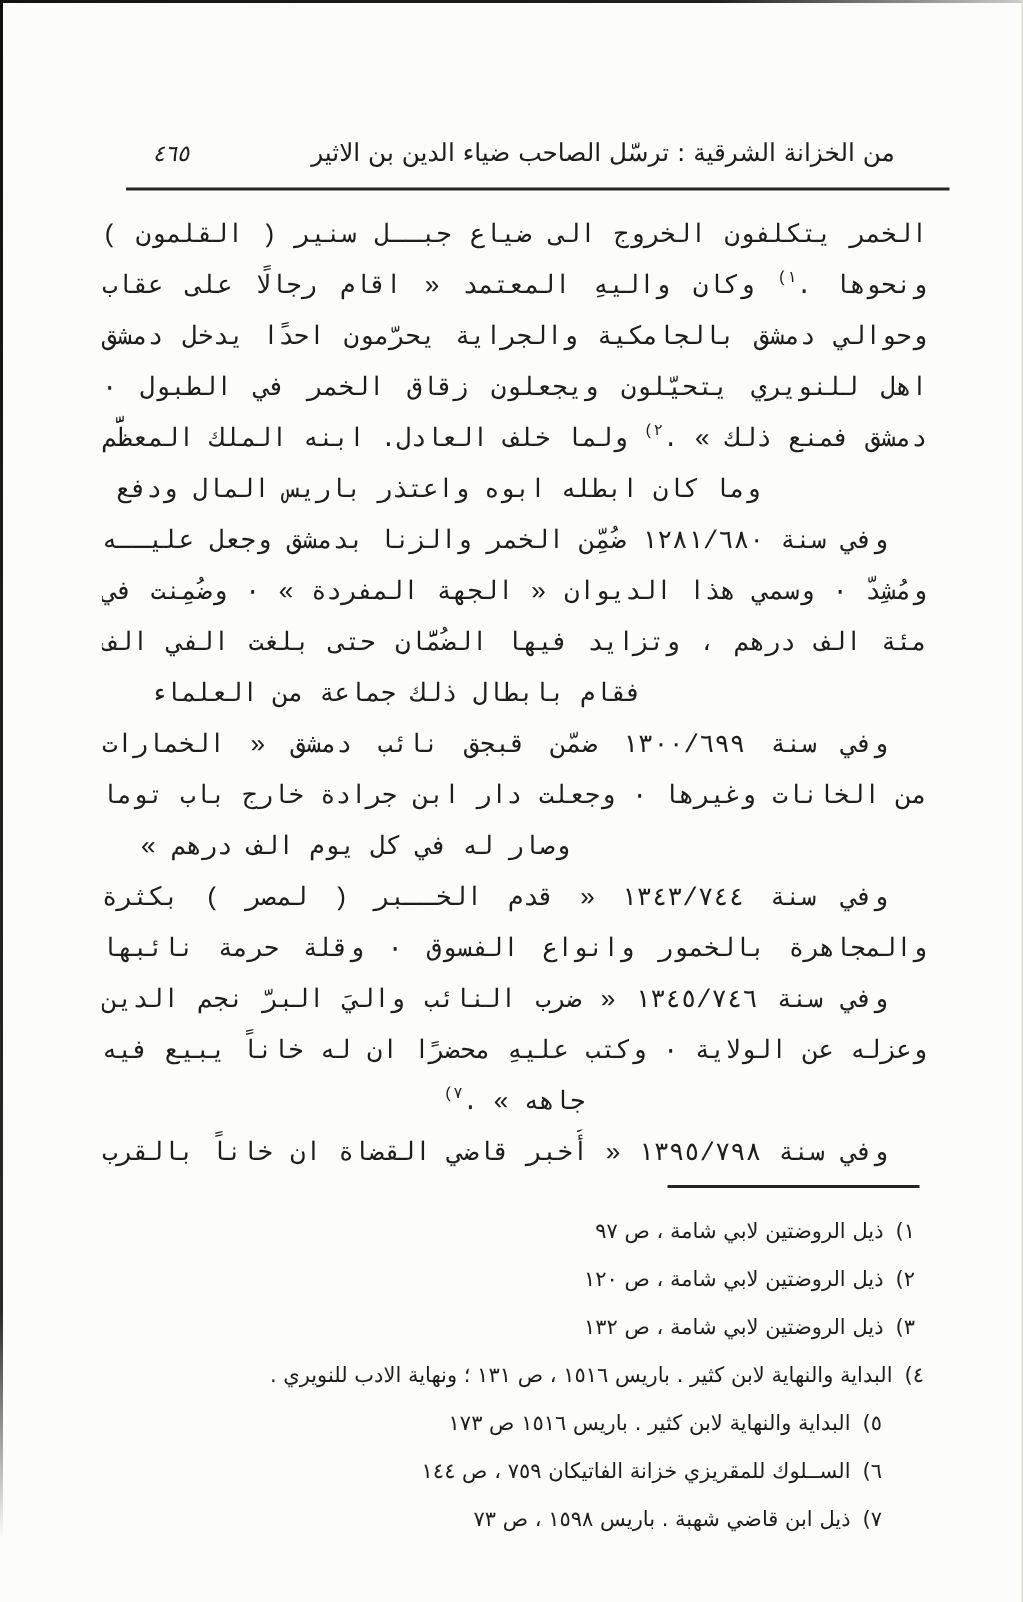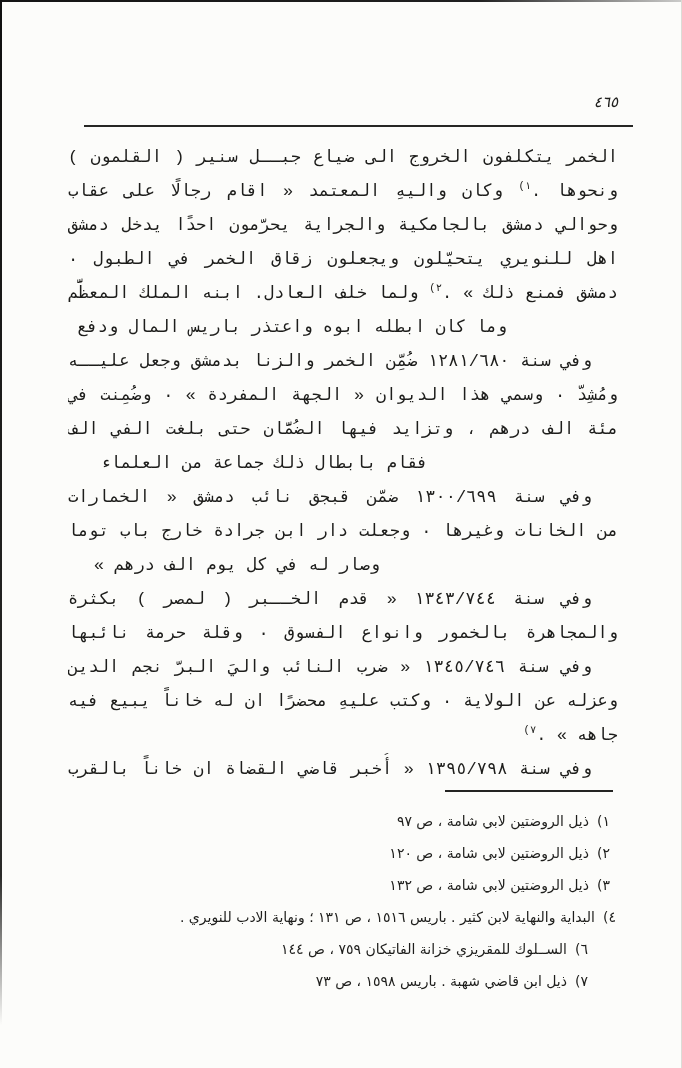--- a/index.html
+++ b/index.html
@@ -60,21 +60,21 @@
     height: 0;
   }
   
   .body-block { margin-top: 14px; font-size: 17px; }
   .bl { line-height: 34px; height: 34px; overflow: hidden; font-family: Liberation Mono, monospace; }
   .j  { text-align: justify; text-align-last: justify; }
   .ind { padding-right: 26px; }
   .s5  { text-align: right; padding-right: 111px; }
   .s9  { text-align: center; padding-right: 158px; }
   .s12 { text-align: right; padding-right: 238px; }
-  .s17 { text-align: right; }
+  .s17 { text-align: center; }
   sup.fnref {
     font-size: 10.5px;
     line-height: 0;
     vertical-align: 7px;
     letter-spacing: 0;
   }
   
   .footnote-sep {
     width: 168px;
     border-top: 2px solid #242422;
@@ -94,20 +94,21 @@
 <body>
 
 <div class="page">
   <div class="edge-top"></div>
   <div class="edge-left"></div>
   <div class="edge-right"></div>
 
   <div class="content">
 
     <div class="header-row">
+      <div class="running-title">من الخزانة الشرقية : ترسّل الصاحب ضياء الدين بن الاثير</div>
       <div class="page-number">٤٦٥</div>
     </div>
     <div class="header-rule"></div>
 
     <div class="body-block">
       <div class="bl j"><span>الخمر يتكلفون الخروج الى ضياع جبــل سنير ( القلمون ) في صيدنايا ومعربا</span></div>
       <div class="bl j"><span>ونحوها .</span><sup class="fnref">١)</sup><span> وكان واليهِ المعتمد « اقام رجالًا على عقاب قاسيون وجبل الثلج</span></div>
       <div class="bl j"><span>وحوالي دمشق بالجامكية والجراية يحرّمون احدًا يدخل دمشق بمسكر . فكان</span></div>
       <div class="bl j"><span>اهل للنويري يتحيّلون ويجعلون زقاق الخمر في الطبول · ويدخلون بهــا الى</span></div>
       <div class="bl j"><span>دمشق فمنع ذلك » .</span><sup class="fnref">٢)</sup><span> ولما خلف العادل. ابنه الملك المعظَّم ردَّ المكوس والخمور</span></div>
@@ -127,18 +128,19 @@
       <div class="bl j ind"><span>وفي سنة ١٣٩٥/٧٩٨ « أُخبر قاضي القضاة ان خاناً بالقرب من قبّة الشحم</span></div>
     </div>
 
     <div class="footnote-sep"></div>
 
     <div class="footnotes">
       <div class="fl fp1"><span class="fnum">١)</span><span>ذيل الروضتين لابي شامة ، ص ٩٧</span></div>
       <div class="fl fp1"><span class="fnum">٢)</span><span>ذيل الروضتين لابي شامة ، ص ١٢٠</span></div>
       <div class="fl fp1"><span class="fnum">٣)</span><span>ذيل الروضتين لابي شامة ، ص ١٣٢</span></div>
       <div class="fl fp4"><span class="fnum">٤)</span><span>البداية والنهاية لابن كثير . باريس ١٥١٦ ، ص ١٣١ ؛ ونهاية الادب للنويري .</span></div>
+      <div class="fl fp5"><span class="fnum">٥)</span><span>البداية والنهاية لابن كثير . باريس ١٥١٦ ص ١٧٣</span></div>
       <div class="fl fp5"><span class="fnum">٦)</span><span>الســلوك للمقريزي خزانة الفاتيكان ٧٥٩ ، ص ١٤٤</span></div>
       <div class="fl fp5"><span class="fnum">٧)</span><span>ذيل ابن قاضي شهبة . باريس ١٥٩٨ ، ص ٧٣</span></div>
     </div>
 
   </div>
 </div>
 
 </body></html>

